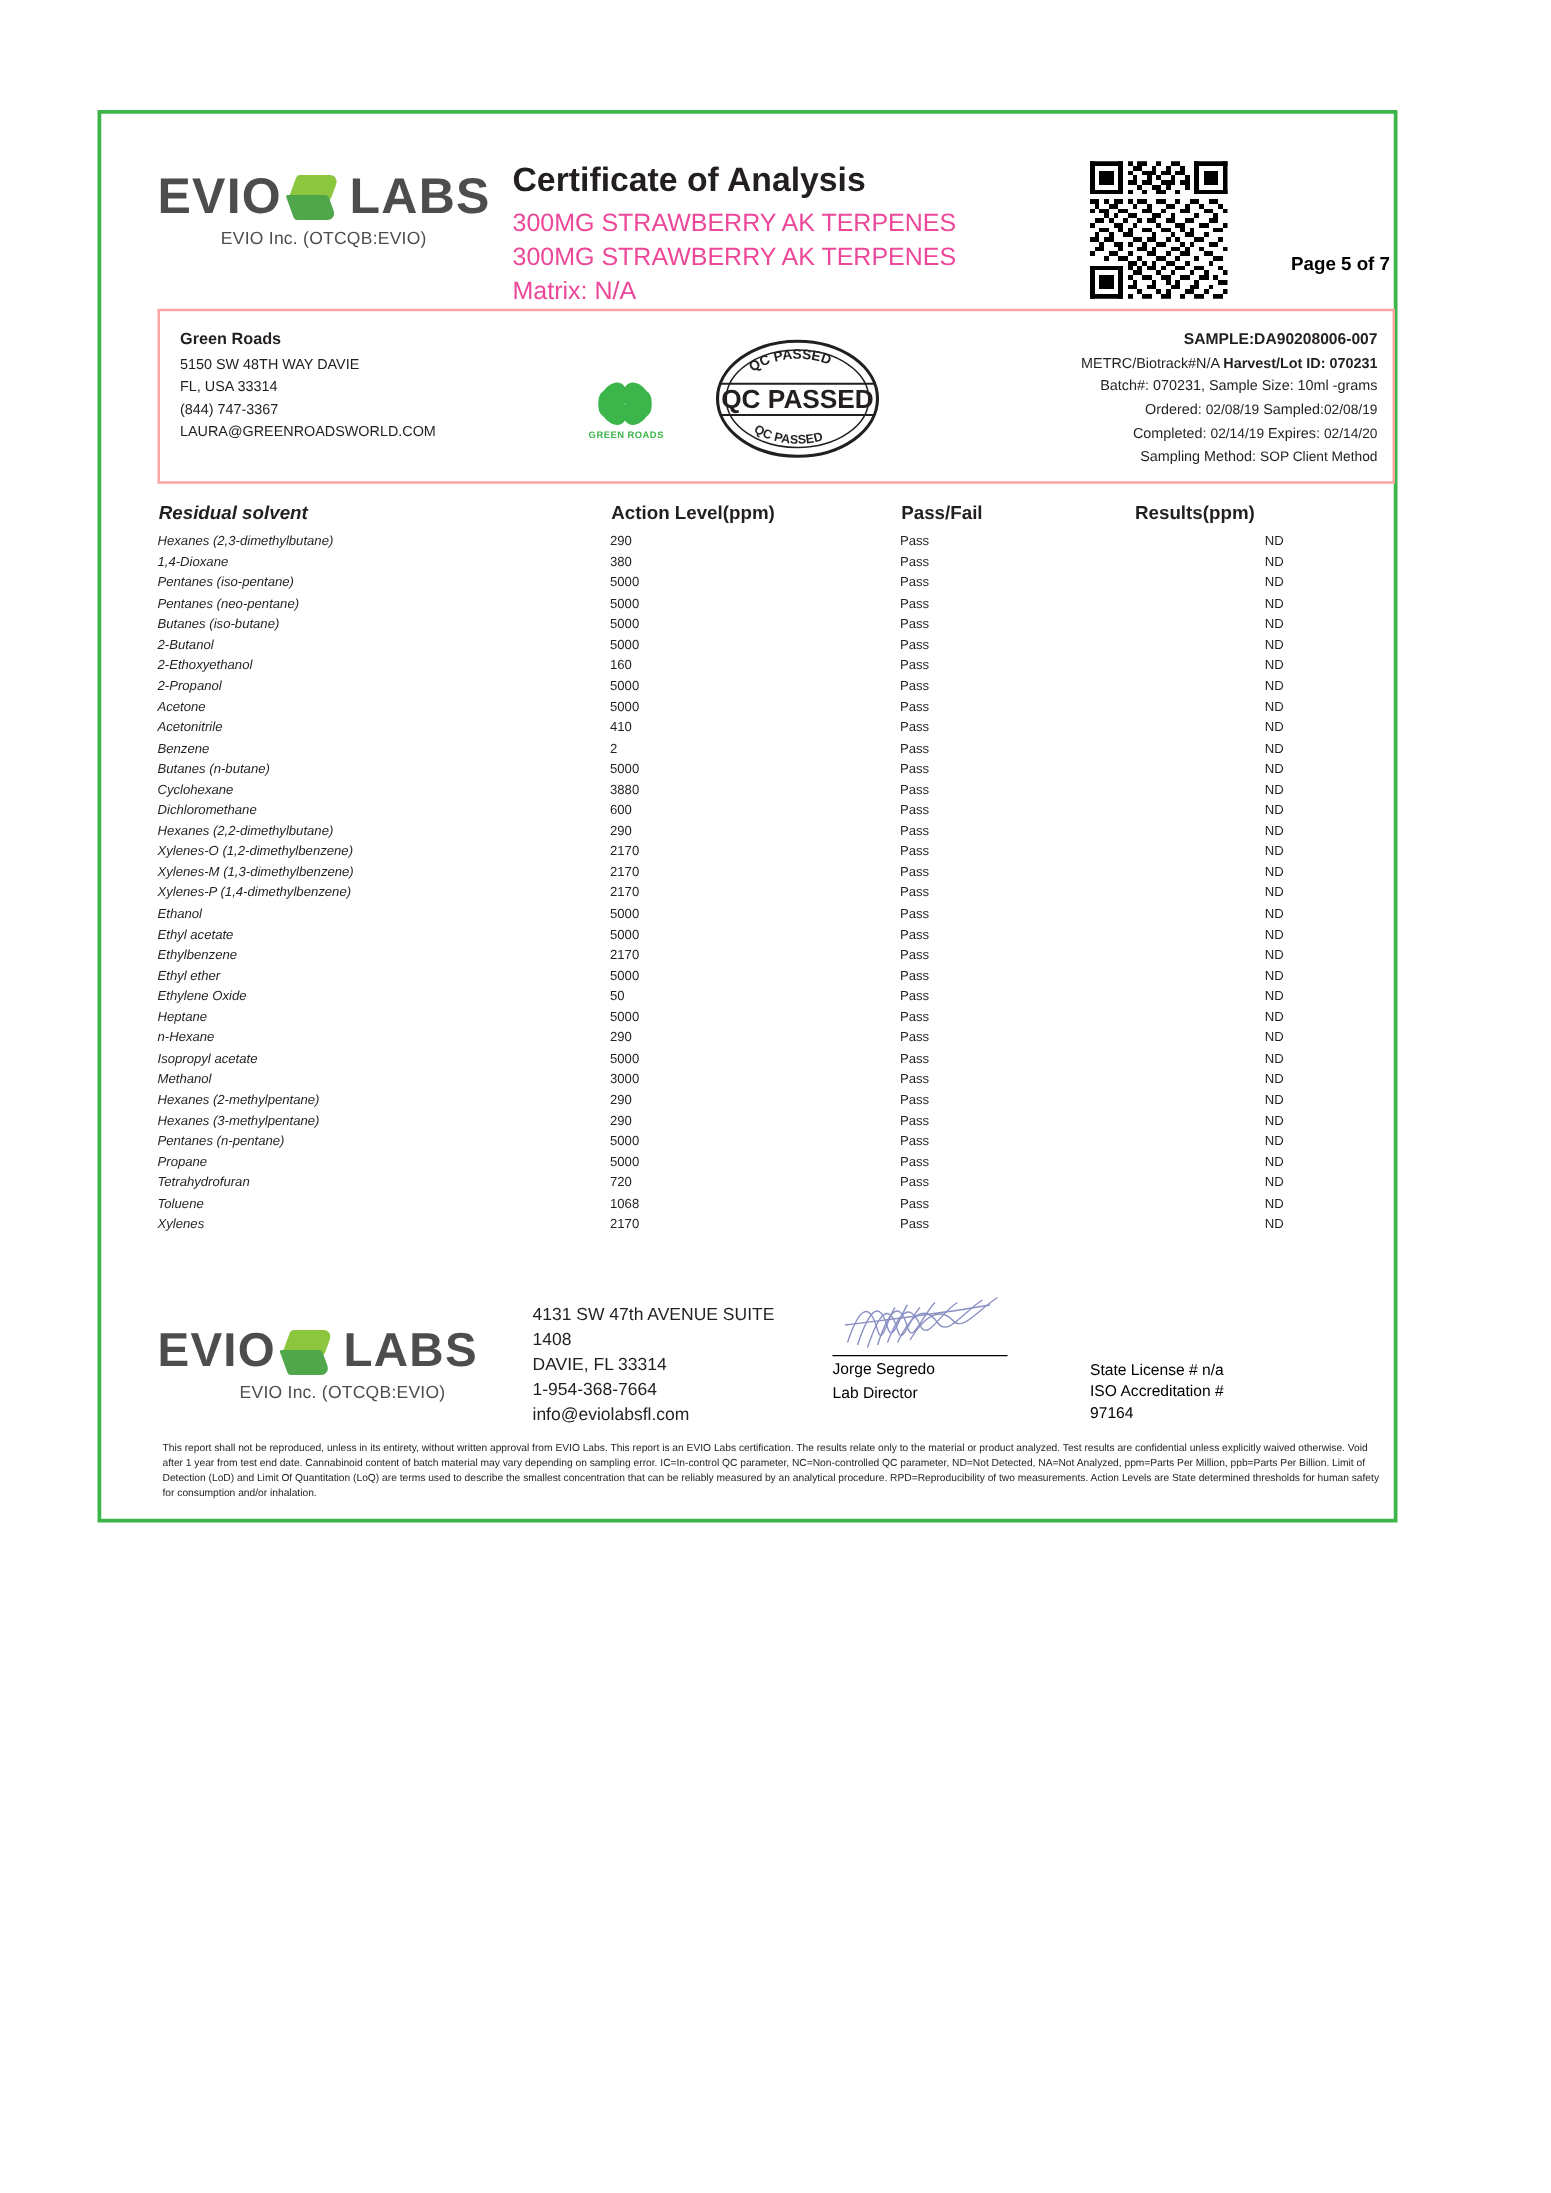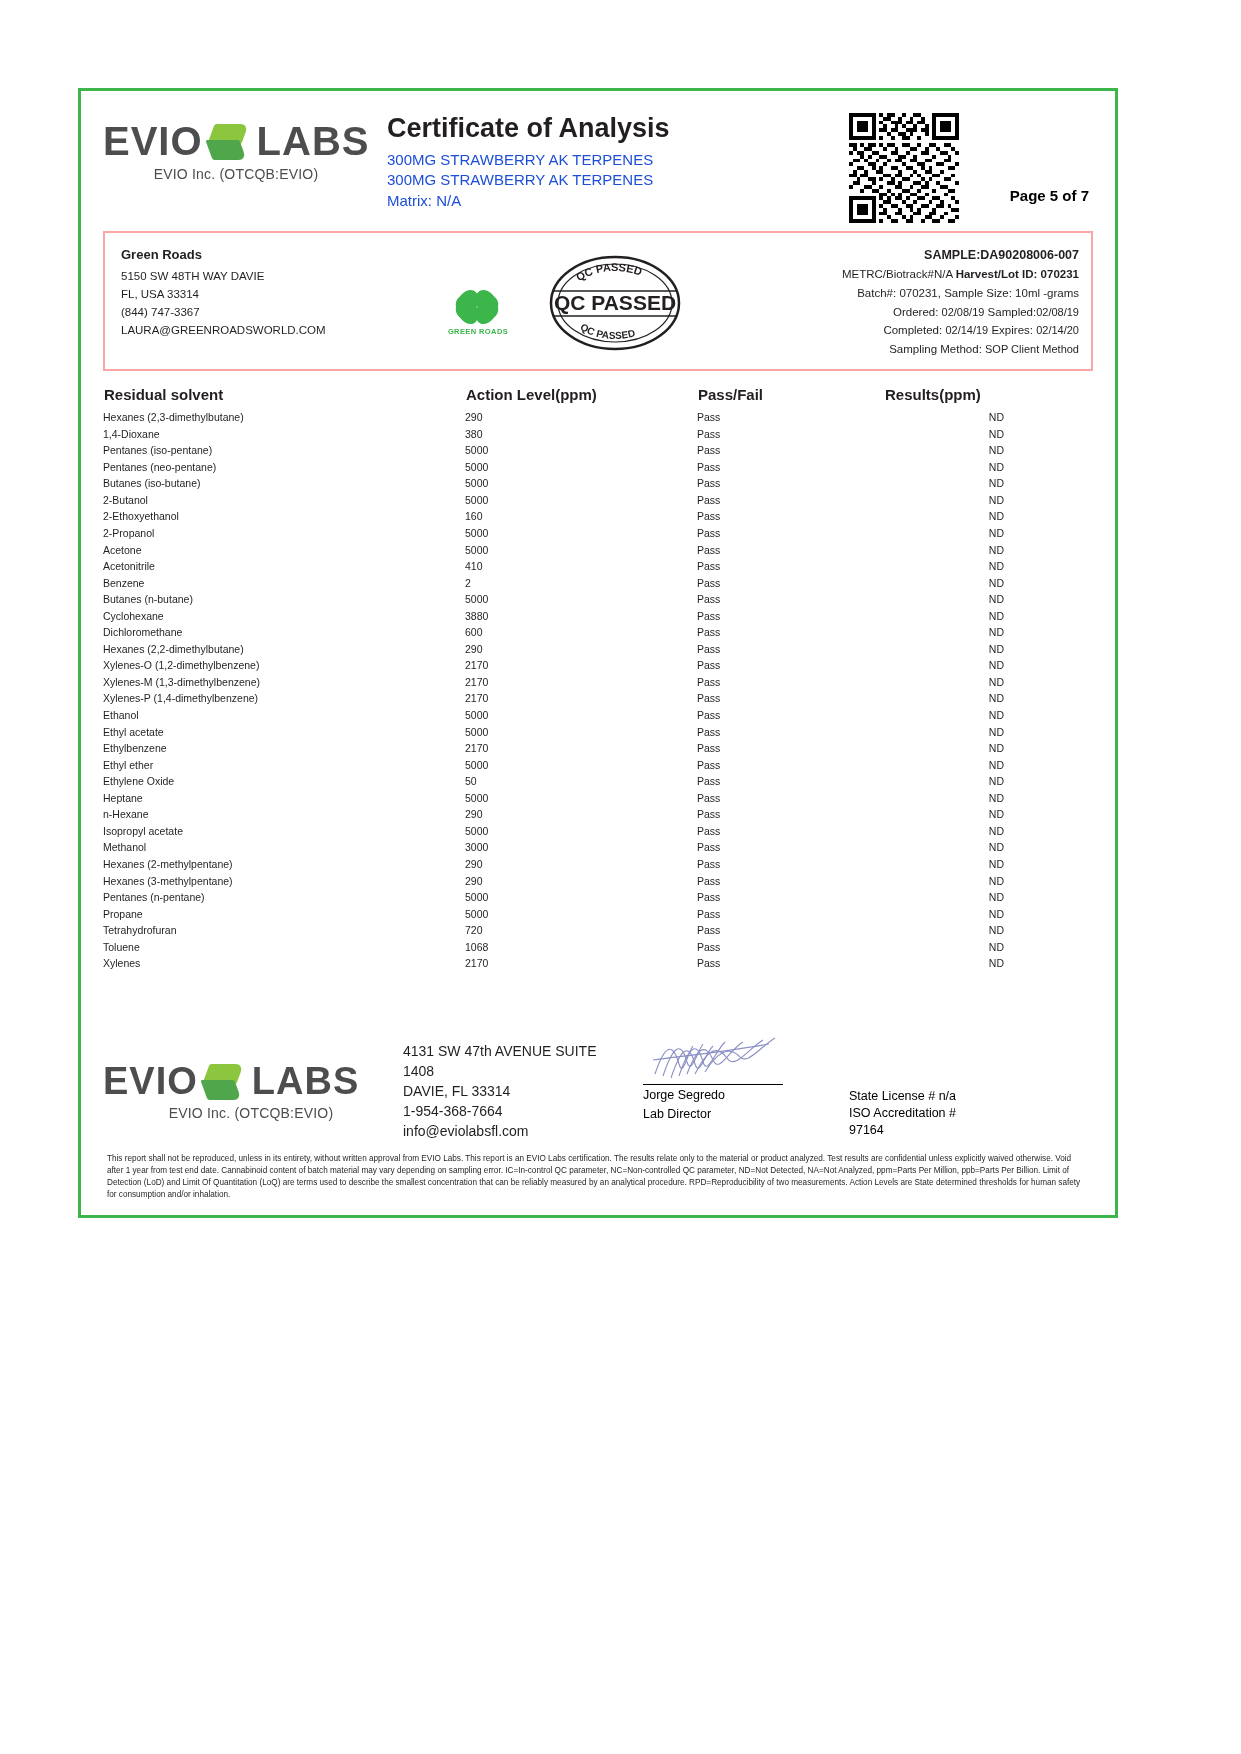--- a/index.html
+++ b/index.html
@@ -21,21 +21,22 @@
     width: 1040px;
     height: 1130px;
     border: 3px solid #3cb54a;
     box-sizing: border-box;
   }
   .inner {
     position: relative;
     width: 100%;
     height: 100%;
     box-sizing: border-box;
-    padding: 18px 22px;
+    padding: 34px 22px;
+    margin-left: 23px;
   }
 
   
   .header {
     display: flex;
     align-items: flex-start;
     height: 112px;
   }
   .logo-block {
     width: 270px;
@@ -95,22 +96,22 @@
     padding-left: 14px;
     padding-top: 4px;
   }
   .doc-title {
     font-size: 27px;
     font-weight: bold;
     color: #231f20;
     margin-bottom: 6px;
   }
   .doc-sub {
-    font-size: 15px;
-    color: #1d4ed8;
+    font-size: 20px;
+    color: #ec4899;
     line-height: 1.35;
   }
   .qr {
     flex: 0 0 110px;
     width: 110px;
     height: 110px;
     margin-top: 4px;
   }
   .qr svg { display: block; }
   .page-of {
@@ -209,21 +210,21 @@
   table.results th {
     text-align: left;
     font-size: 15px;
     font-weight: bold;
     padding-bottom: 6px;
   }
   table.results td {
     padding: 1.2px 0;
     line-height: 1.35;
   }
-  .col-name { width: 360px; }
+  .col-name { width: 360px; font-style: italic; }
   .col-action { width: 230px; }
   .col-pf { width: 185px; }
   .col-res { width: auto; text-align: left; }
   th.col-res { text-align: right; padding-right: 4px; }
   td.col-res { text-align: left; padding-left: 0; }
   .res-cell { display: inline-block; width: 120px; text-align: right; }
 
   
   .footer {
     position: absolute;

